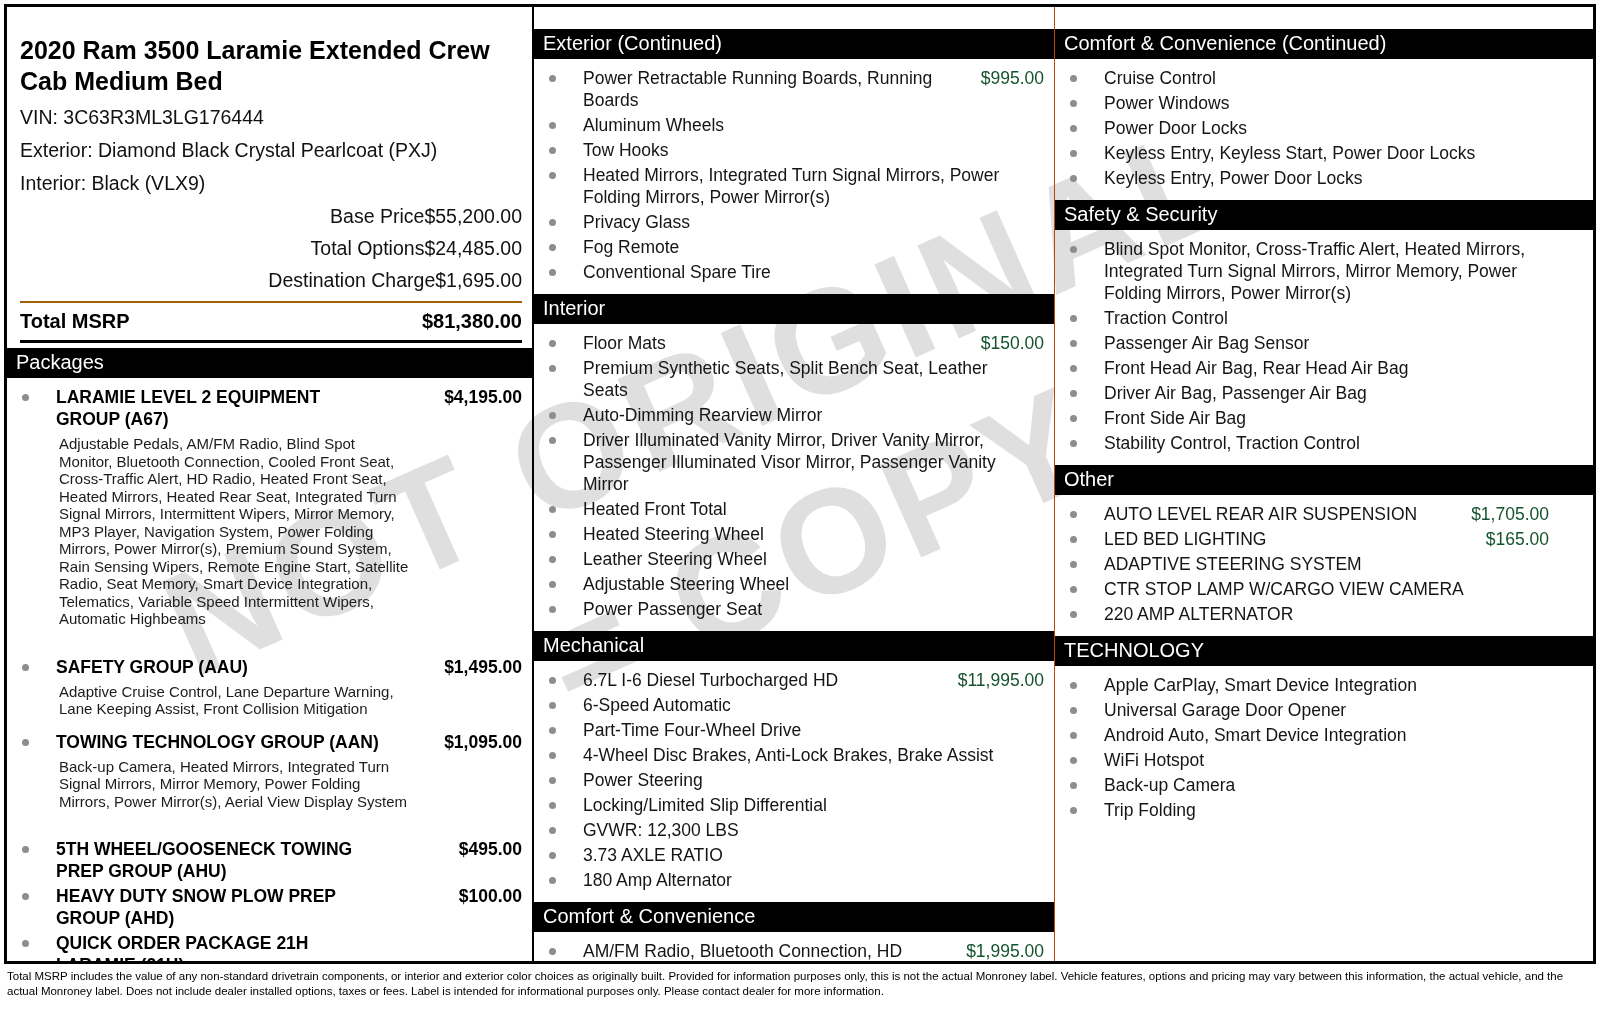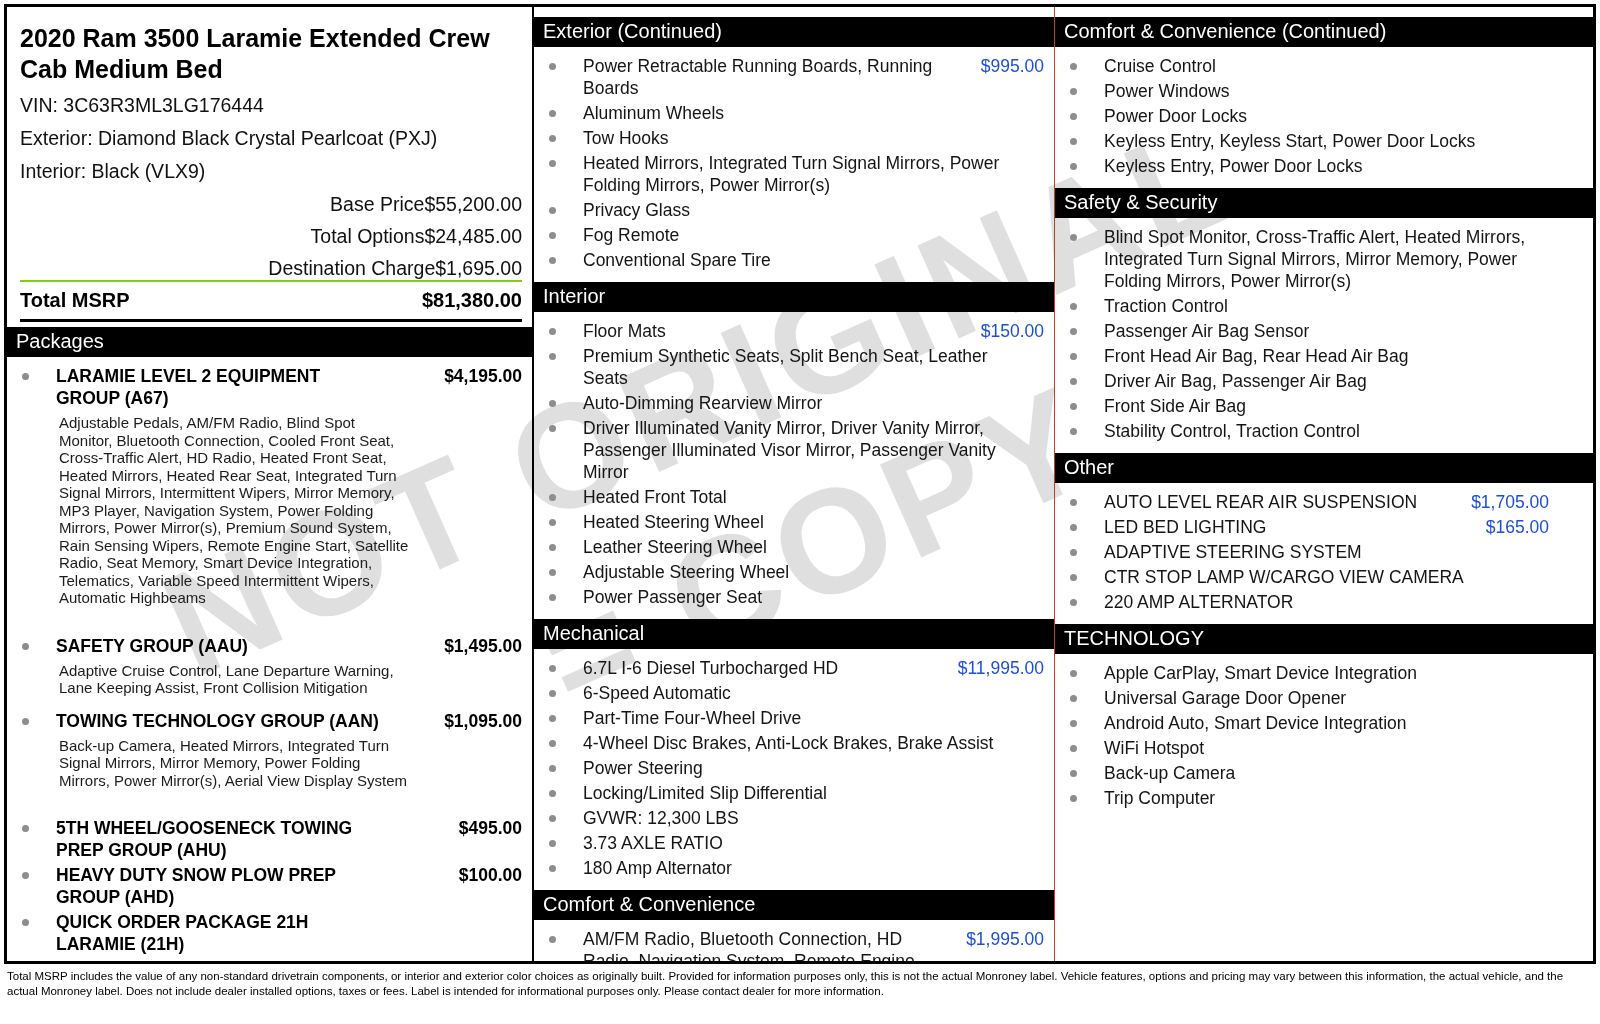--- a/index.html
+++ b/index.html
@@ -8,45 +8,45 @@
 
   .doc{position:absolute;left:4px;top:4px;width:1592px;height:960px;
        border:3px solid #000;box-sizing:border-box;display:flex;background:#fff;overflow:hidden;}
 
   .watermark{position:absolute;left:150px;top:270px;width:1250px;z-index:0;
              transform:rotate(-24deg);transform-origin:center;
              font-size:148px;font-weight:bold;letter-spacing:6px;line-height:1.25;
              color:#000;opacity:0.12;pointer-events:none;white-space:nowrap;}
   .watermark .wm2{display:block;margin-left:330px;}
 
-  .col{position:relative;z-index:1;box-sizing:border-box;padding-top:10px;}
+  .col{position:relative;z-index:1;box-sizing:border-box;padding-top:22px;}
   .col1{width:527px;border-right:2px solid #000;}
   .col2{width:521px;border-right:1px solid #c2410c;}
   .col3{flex:1;border-radius:6px;}
 
   
   .head{padding:6px 10px 0 13px;}
   .title{font-size:25px;font-weight:bold;line-height:31px;color:#000;}
   .meta{font-size:19.5px;line-height:26px;margin-top:7px;color:#111;}
   .prow{display:flex;justify-content:flex-end;font-size:19.5px;margin-top:9px;color:#111;}
   .total-row{display:flex;justify-content:space-between;font-size:20px;font-weight:bold;
-             padding:7px 0 7px;border-top:2px solid #84cc16;border-bottom:3px solid #000;color:#000;}
+             margin-top:9px;padding:7px 0 7px;border-top:2px solid #a16207;border-bottom:3px solid #000;color:#000;}
 
   
   .bar{background:#000;color:#fff;font-size:20px;line-height:27px;padding:1px 8px 2px 9px;margin-top:5px;}
   .col2 .section:first-child .bar,.col3 .section:first-child .bar{margin-top:0;}
   .items{padding:5px 10px 3px 12px;}
   .item{display:flex;margin:3px 0;gap:16px;}
   .item.gap{margin-top:18px;}
   .bullet{flex:none;width:7px;height:7px;border-radius:50%;background:#8d8d8d;margin:8px 11px 0 3px;}
   .body{flex:1;min-width:0;}
   .line{display:flex;align-items:flex-start;}
   .txt{flex:1 1 auto;font-size:17.5px;line-height:22px;padding-right:10px;color:#151515;}
   .txt.pkg{font-weight:bold;max-width:330px;color:#000;}
-  .price{margin-left:auto;white-space:nowrap;font-size:17.5px;line-height:22px;color:#1d4ed8;}
+  .price{margin-left:auto;white-space:nowrap;font-size:17.5px;line-height:22px;color:#14532d;}
   .price.pkg{font-weight:bold;color:#000;}
   .col3 .price{padding-right:34px;}
   .desc{font-size:15px;line-height:17.5px;color:#1c1c1c;max-width:352px;margin:5px 0 10px 3px;}
 
   .footer{position:absolute;left:7px;top:969px;width:1586px;
           font-size:11.5px;line-height:15px;color:#000;}
 </style>
 </head>
 <body>
 
@@ -572,21 +572,21 @@
             <div class="body">
               <div class="line">
                 <span class="txt">Back-up Camera</span>
               </div>
             </div>
           </div>
           <div class="item">
             <span class="bullet"></span>
             <div class="body">
               <div class="line">
-                <span class="txt">Trip Computer</span>
+                <span class="txt">Trip Folding</span>
               </div>
             </div>
           </div>
         </div>
       </div>
     </div>
 
 </div>
 
 <div class="footer">Total MSRP includes the value of any non-standard drivetrain components, or interior and exterior color choices as originally built. Provided for information purposes only, this is not the actual Monroney label. Vehicle features, options and pricing may vary between this information, the actual vehicle, and the actual Monroney label. Does not include dealer installed options, taxes or fees. Label is intended for informational purposes only. Please contact dealer for more information.</div>

